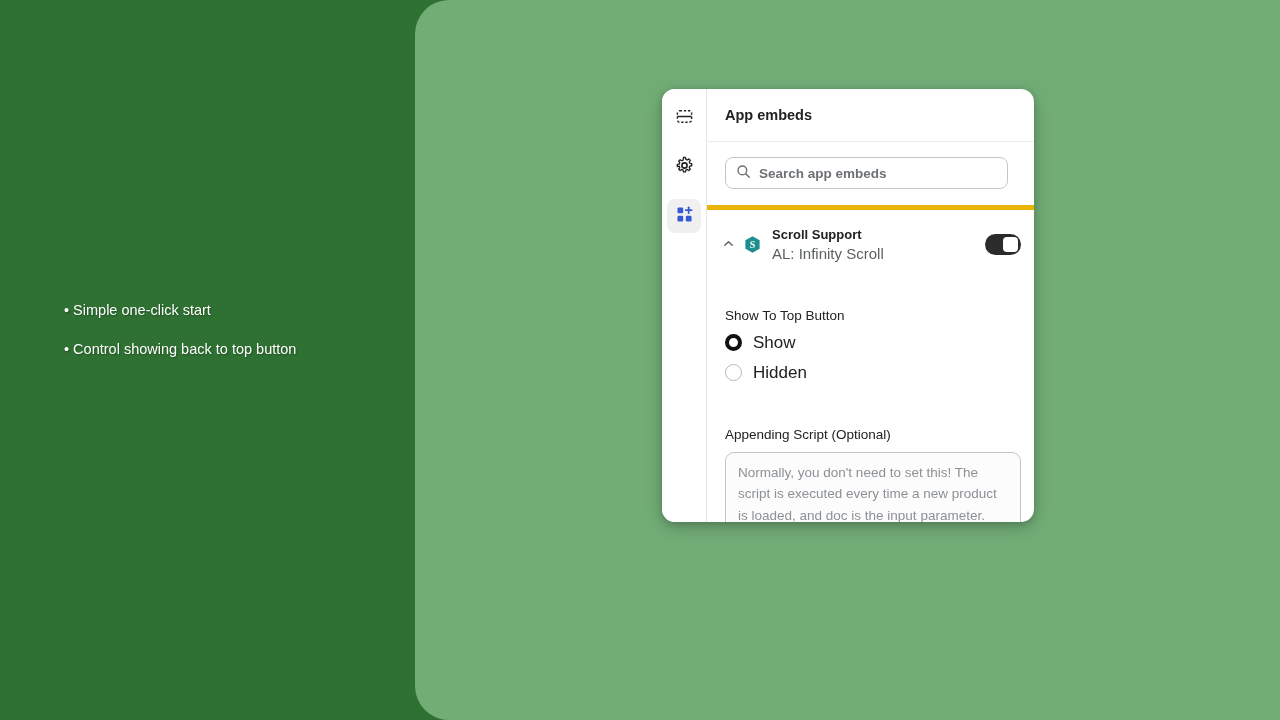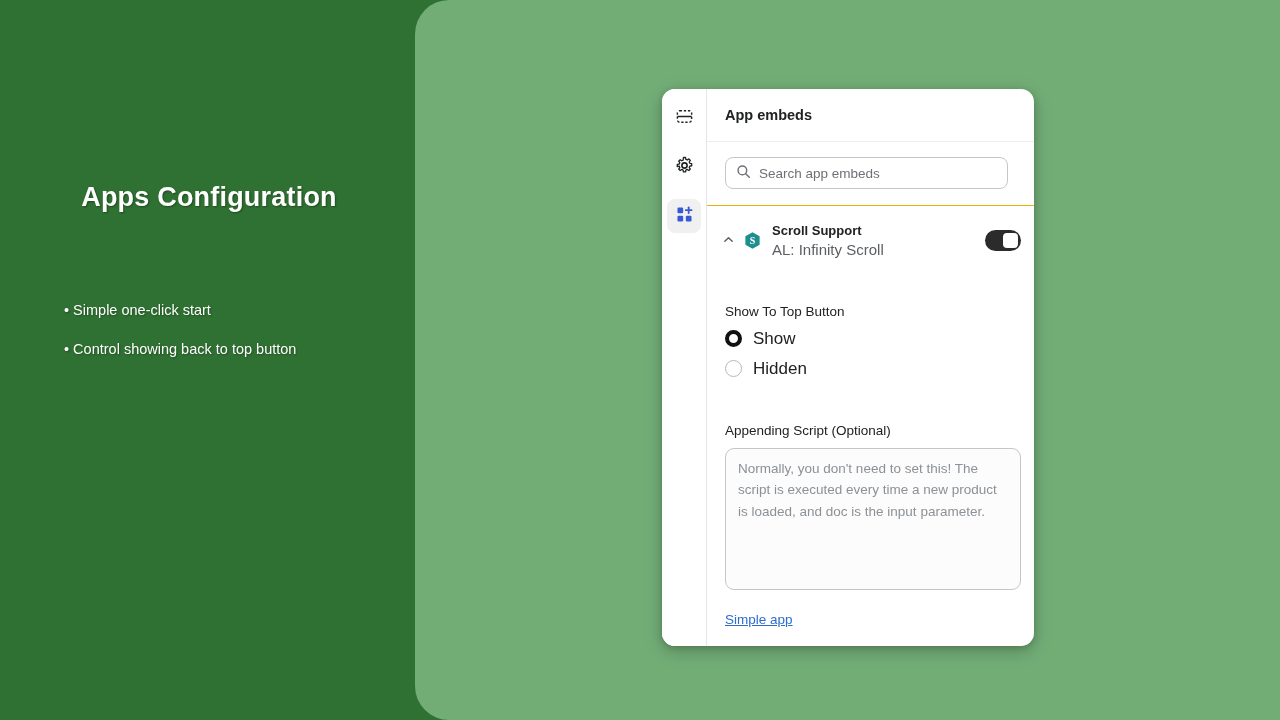--- a/index.html
+++ b/index.html
@@ -51,21 +51,21 @@
     width: 865px; height: 720px;
     background: #72ad76;
     border-radius: 34px 0 0 34px;
     z-index: 2;
   }
 
   
   .app-card {
     position: absolute;
     left: 662px; top: 89px;
-    width: 372px; height: 557px;
+    width: 372px; height: 433px;
     background: #ffffff;
     border-radius: 13px;
     box-shadow: 0 5px 18px rgba(0,0,0,.22), 0 2px 6px rgba(0,0,0,.14);
     display: flex;
     overflow: hidden;
     z-index: 3;
   }
 
   
   .rail {
@@ -104,21 +104,22 @@
     border-bottom: 1px solid #ececec;
   }
   .card-header-title {
     font-size: 14.5px;
     font-weight: 700;
     color: #202223;
   }
 
   .search-wrap {
     padding: 15px 26px 16px 18px;
-    border-bottom: 1px solid #eab308;
+    border-bottom: 5px solid #eab308;
+    font-weight: bold;
   }
   .search-box {
     height: 32px;
     border: 1px solid #c4c7c8;
     border-radius: 8px;
     display: flex;
     align-items: center;
     padding: 0 10px;
     background: #fff;
   }
@@ -217,21 +218,20 @@
     margin-top: 22px;
     font-size: 13.5px;
     color: #2c6ecb;
     text-decoration: underline;
   }
 </style>
 </head>
 <body>
 
 <div class="left-panel">
-  <div class="slide-title">Apps Configuration</div>
   <div class="bullets">
     <div class="bullet">• Simple one-click start</div>
     <div class="bullet">• Control showing back to top button</div>
   </div>
 </div>
 
 <div class="right-panel"></div>
 
 <div class="app-card">
 

